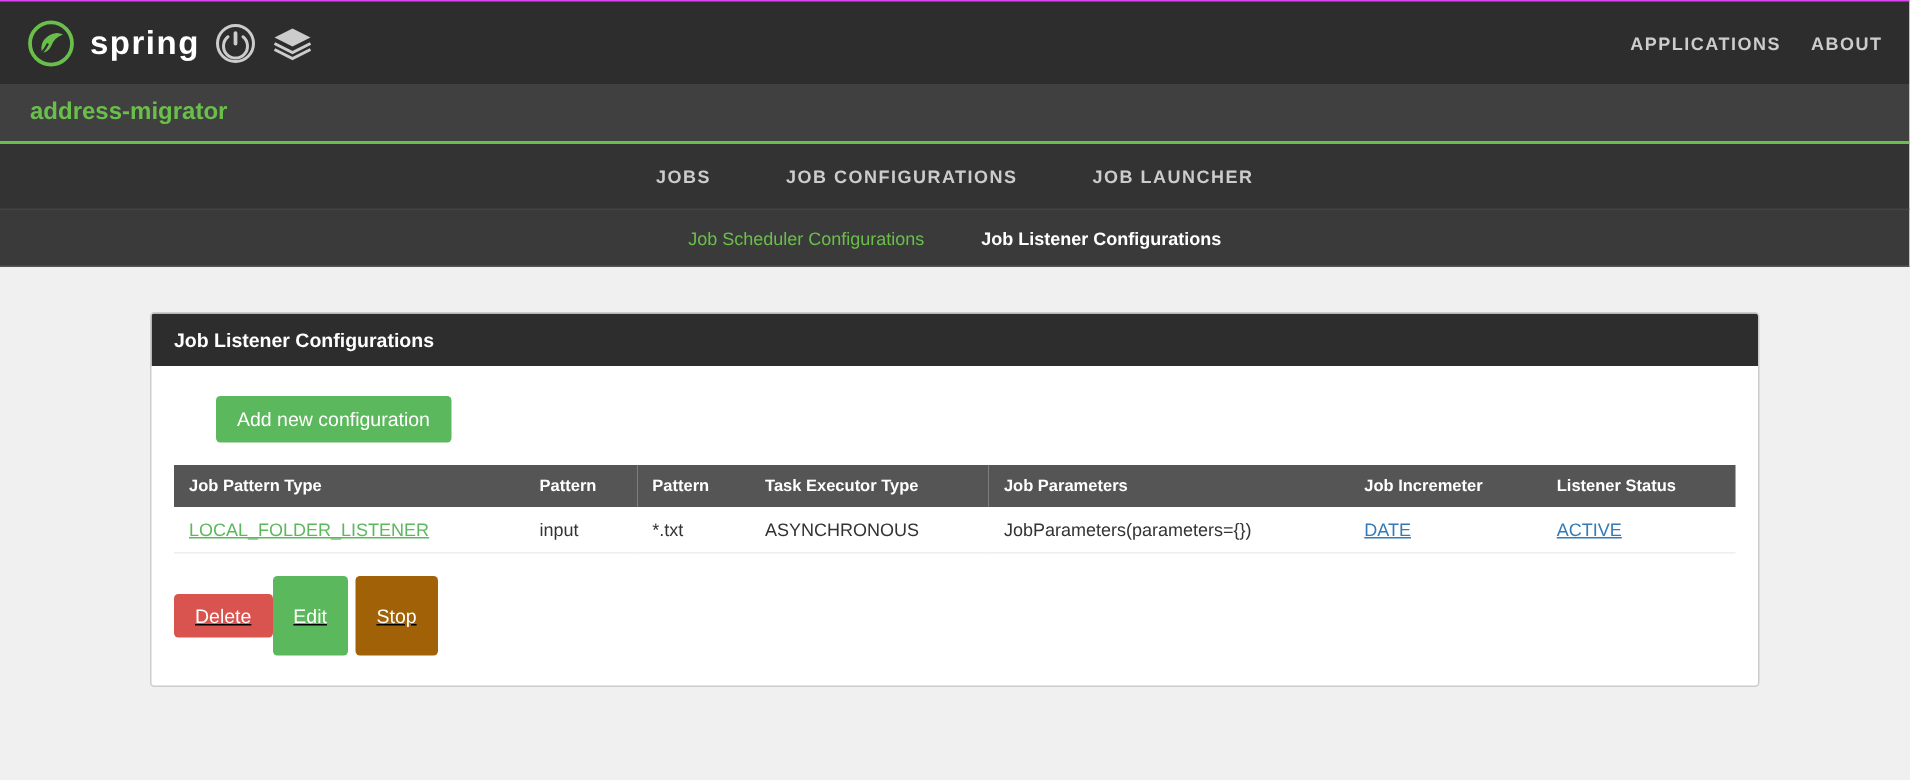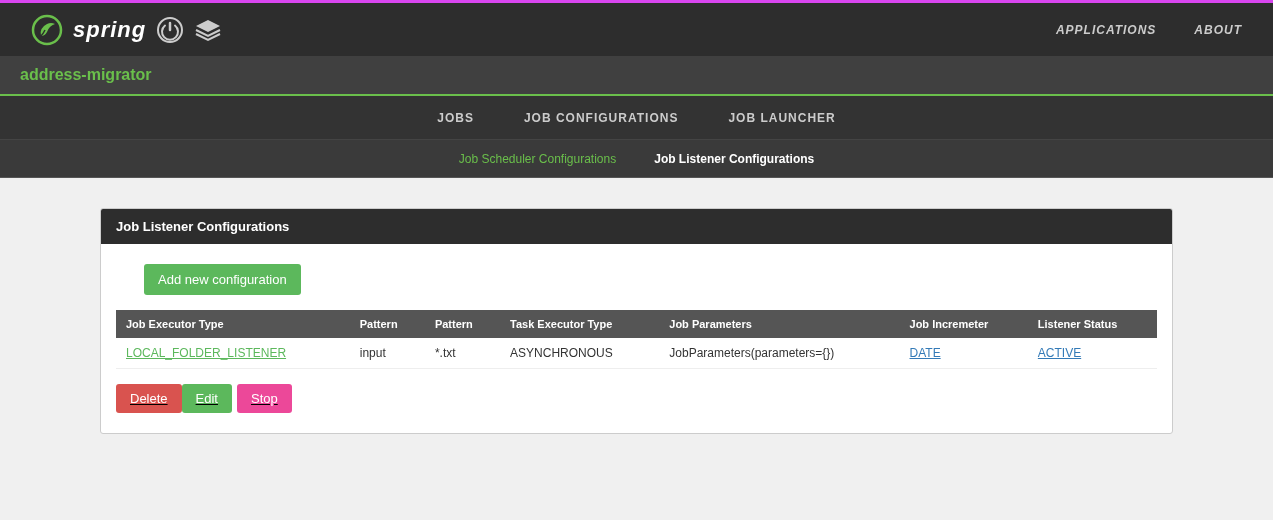--- a/index.html
+++ b/index.html
@@ -4,33 +4,32 @@
   <style>
     * { box-sizing: border-box; margin: 0; padding: 0; }
     body { font-family: Arial, sans-serif; font-size: 13px; background: #f0f0f0; }
 
     
     .top-navbar {
       background: #2d2d2d;
       display: flex;
       align-items: center;
       justify-content: space-between;
-      padding: 0 31px;
+      padding: 0 18px;
       height: 56px;
-      border-top: 3px solid #d946ef;
-      font-style: italic;
+      border-top: 1px solid #d946ef;
     }
     .top-navbar-logo {
       display: flex;
       align-items: center;
       gap: 10px;
     }
     .top-navbar-right {
       display: flex;
-      gap: 38px;
+      gap: 20px;
     }
     .top-navbar-right a {
       color: #cccccc;
       text-decoration: none;
       font-size: 12px;
       letter-spacing: 1px;
       font-weight: bold;
     }
     .spring-logo-text {
       color: #ffffff;
@@ -188,24 +187,24 @@
       background: #5cb85c;
       color: #fff;
       border: none;
       padding: 7px 14px;
       border-radius: 3px;
       font-size: 13px;
       cursor: pointer;
       margin-right: 5px;
     }
     .btn-stop {
-      background: #ec4899;
+      background: #a16207;
       color: #fff;
       border: none;
-      padding: 7px 14px;
+      padding: 19px 14px;
       border-radius: 3px;
       font-size: 13px;
       cursor: pointer;
     }
     .right-buttons { display: flex; gap: 0; }
   </style>
 </head>
 <body>
 
 <nav class="top-navbar">
@@ -256,21 +255,21 @@
     <div class="card-header">
       <span>Job Listener Configurations</span>
     </div>
     <div class="card-body">
       <button class="btn-add">Add new configuration</button>
 
 
       <table>
         <thead>
           <tr>
-            <th>Job Executor Type</th>
+            <th>Job Pattern Type</th>
             <th>Pattern</th>
             <th>Pattern</th>
             <th>Task Executor Type</th>
             <th>Job Parameters</th>
             <th>Job Incremeter</th>
             <th>Listener Status</th>
           </tr>
         </thead>
         <tbody>
           <tr>

